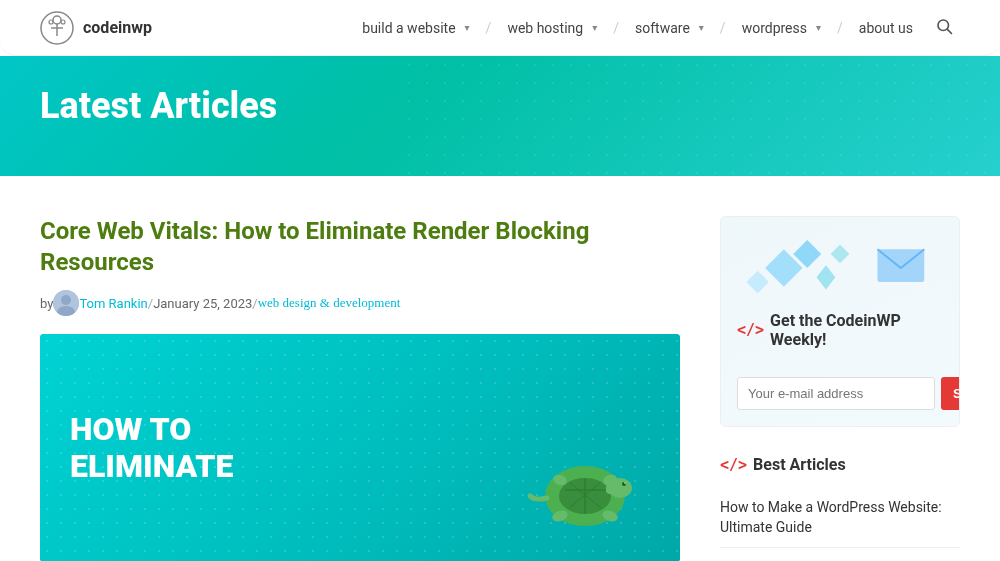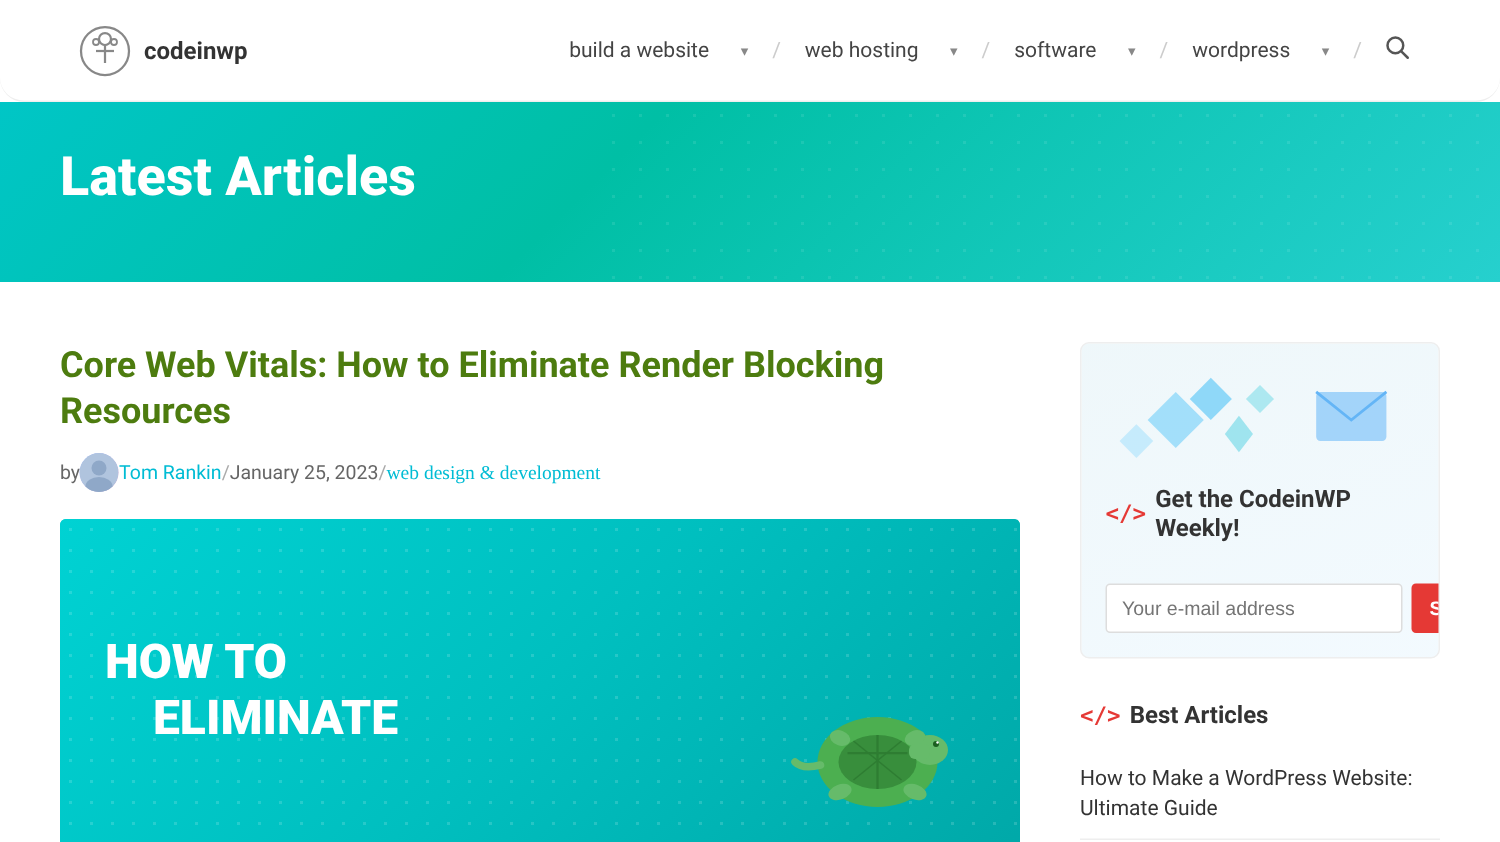--- a/index.html
+++ b/index.html
@@ -3,22 +3,22 @@
   <meta charset="utf-8">
   <style>
     * { margin: 0; padding: 0; box-sizing: border-box; }
     body { font-family: -apple-system, BlinkMacSystemFont, 'Segoe UI', Roboto, sans-serif; background: #fff; color: #333; }
 
     
     .header {
       display: flex;
       align-items: center;
       justify-content: space-between;
-      padding: 0 52px;
-      height: 68px;
+      padding: 0 39px;
+      height: 56px;
       background: #fff;
       border-bottom: 1px solid #eee;
       border-radius: 16px;
     }
     .logo-wrap {
       display: flex;
       align-items: center;
       gap: 8px;
     }
     .logo-icon {
@@ -31,21 +31,21 @@
       color: #333;
     }
     .nav {
       display: flex;
       align-items: center;
       gap: 4px;
     }
     .nav-item {
       display: flex;
       align-items: center;
-      gap: 19px;
+      gap: 7px;
       padding: 8px 10px;
       font-size: 14px;
       color: #444;
       cursor: pointer;
       white-space: nowrap;
     }
     .nav-separator {
       color: #ccc;
       font-size: 14px;
       padding: 0 2px;
@@ -179,21 +179,20 @@
     .img-how-to {
       font-size: 32px;
       font-weight: 900;
       color: #fff;
       line-height: 1.1;
     }
     .img-eliminate {
       font-size: 32px;
       font-weight: 900;
       color: #fff;
-      margin-left: 32px;
     }
     .img-render {
       font-size: 13px;
       font-weight: 700;
       color: #fff;
       letter-spacing: 1px;
       margin-top: 4px;
     }
     
     .turtle-wrap {
@@ -326,20 +325,23 @@
     <div class="nav-item">
       <span>software</span>
       <span class="nav-chevron">▾</span>
     </div>
     <span class="nav-separator">/</span>
     <div class="nav-item">
       <span>wordpress</span>
       <span class="nav-chevron">▾</span>
     </div>
     <span class="nav-separator">/</span>
+    <div class="nav-item">
+      <span>about us</span>
+    </div>
     <div class="search-icon-btn">
       <svg width="18" height="18" viewBox="0 0 24 24" fill="none" stroke="#555" stroke-width="2.2" stroke-linecap="round" stroke-linejoin="round">
         <circle cx="11" cy="11" r="7"></circle>
         <line x1="16.5" y1="16.5" x2="22" y2="22"></line>
       </svg>
     </div>
   </nav>
 </header>
 
 <div class="hero-banner">

